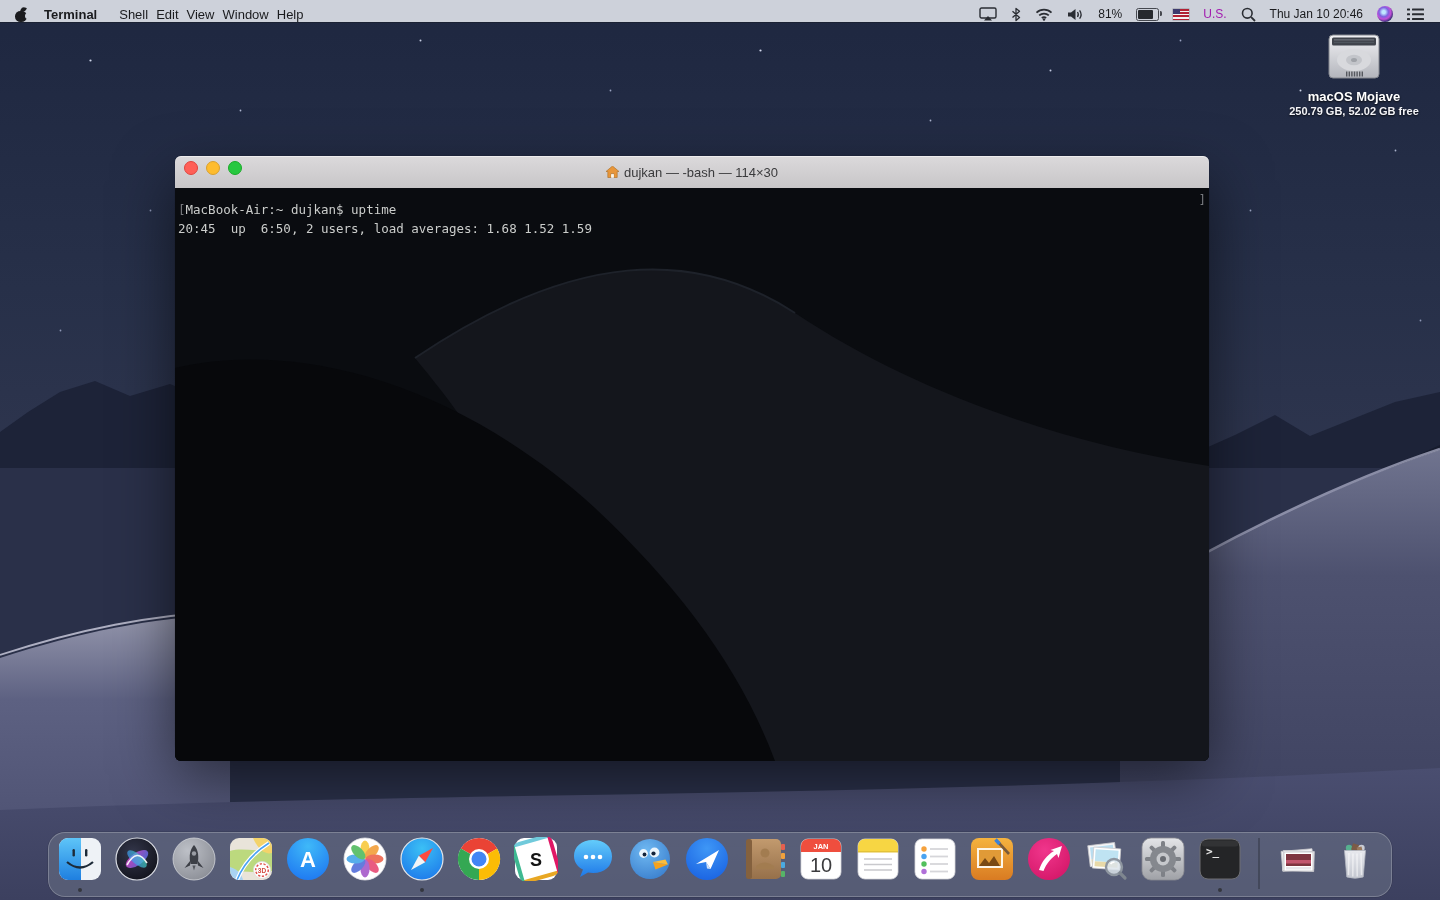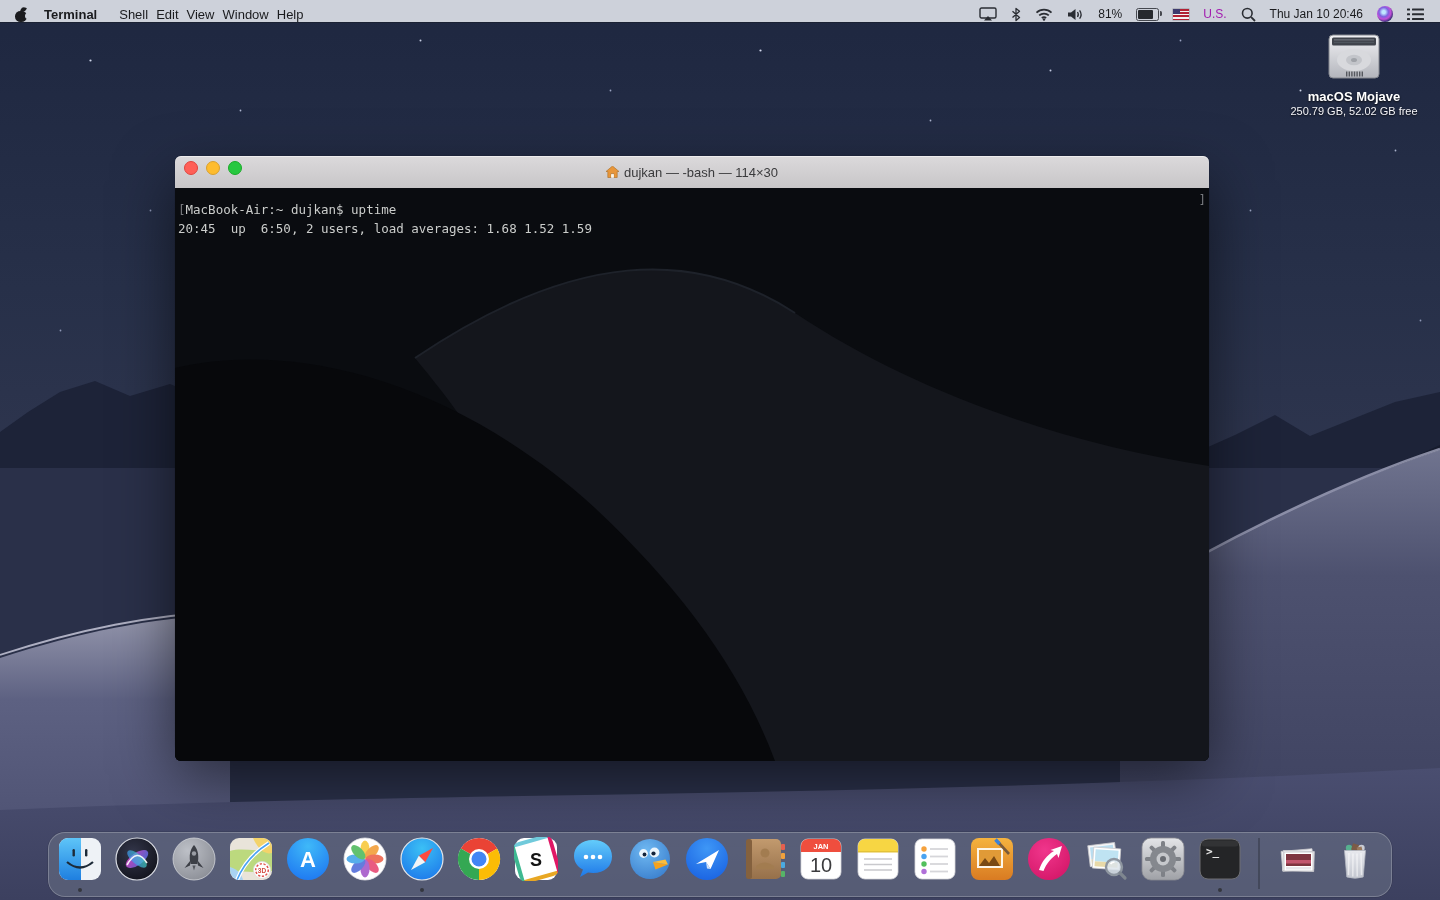--- a/index.html
+++ b/index.html
@@ -36,21 +36,21 @@
   .batt::after{content:"";position:absolute;right:-4px;top:2.5px;width:2px;height:5px;background:#45484f;border-radius:0 1.5px 1.5px 0}
   .flag{width:16px;height:11px;background:repeating-linear-gradient(180deg,#b22234 0 1.6px,#f2f2f2 1.6px 3.2px);position:relative;box-shadow:0 0 0 .5px rgba(0,0,0,.25)}
   .flag::before{content:"";position:absolute;left:0;top:0;width:7px;height:5.6px;background:#3c3b6e}
   .inputsrc{font-size:12px;color:#a21caf}
   .pct{font-size:12px}
   .clock{font-size:12px}
   .siri-orb{width:16px;height:16px;border-radius:50%;background:radial-gradient(circle at 42% 38%, #bfe6ff 0 12%, #7f62e0 34%, #c14fd8 52%, #2c2a6e 74%, #101128 100%)}
   
   .hd{position:absolute;left:1289px;top:33px;width:130px;text-align:center;z-index:10;cursor:default}
   .hd-label{margin-top:4px;font-size:13px;font-weight:700;color:#fff;text-shadow:0 1px 2px rgba(0,0,0,.85)}
-  .hd-info{margin-top:1px;font-size:11px;font-weight:400;color:#f4f4f8;text-shadow:0 1px 2px rgba(0,0,0,.85)}
+  .hd-info{margin-top:1px;font-size:11px;font-weight:700;color:#f4f4f8;text-shadow:0 1px 2px rgba(0,0,0,.85)}
   
   .win{position:absolute;left:175px;top:156px;width:1034px;height:595px;border-radius:6px;
     box-shadow:0 24px 60px rgba(0,0,0,.55), 0 0 1px rgba(0,0,0,.5);z-index:20}
   .titlebar{height:32px;border-radius:6px 6px 0 0;background:linear-gradient(180deg,#dbd9db,#c8c6c8);
     position:relative;display:flex;align-items:center;justify-content:center;
     box-shadow:inset 0 1px 0 rgba(255,255,255,.5), 0 1px 0 rgba(0,0,0,.35)}
   .lights{position:absolute;left:9px;top:5px;display:flex;gap:8px}
   .light{width:12px;height:12px;border-radius:50%}
   .light.red{background:#ff5f57;border:.5px solid #e0443e}
   .light.yellow{background:#febc2e;border:.5px solid #d9a02e}

